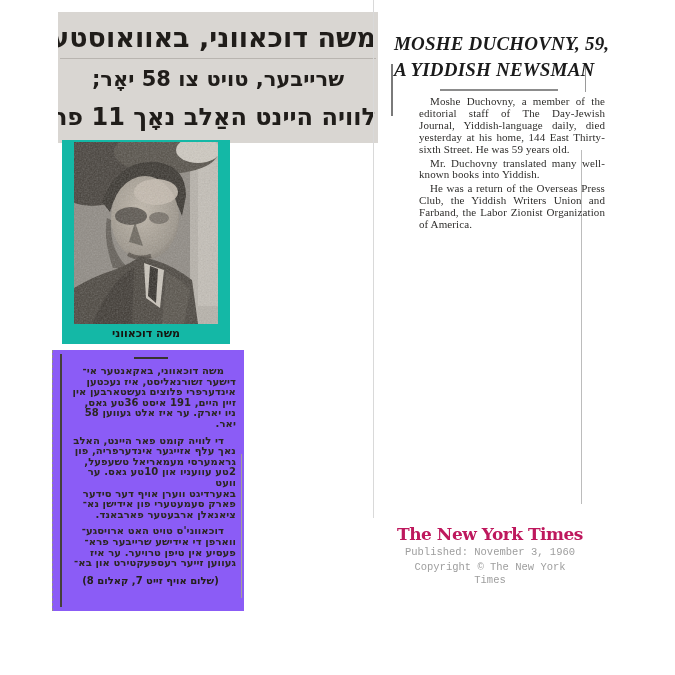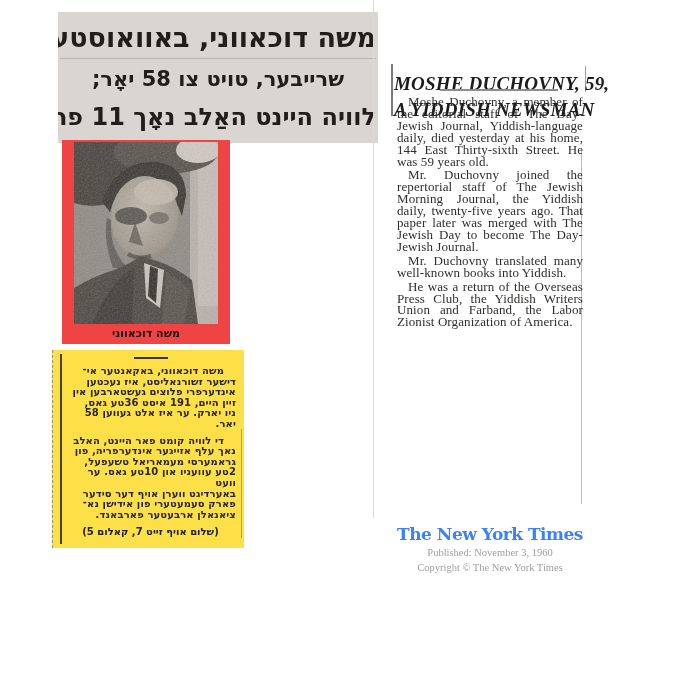--- a/index.html
+++ b/index.html
@@ -9,58 +9,58 @@
   
   .y-headline{position:absolute;left:58px;top:12px;width:320px;background:#d9d6d2;
 uisine              border-top:3px solid #161412;text-align:center;direction:rtl;color:#201d1a;
               padding:6px 2px 8px;box-sizing:border-box;overflow:hidden;
               font-family:"DejaVu Sans",sans-serif;}
   .y-headline .yh{font-weight:700;white-space:nowrap;}
   .y-headline .yh:nth-child(1){font-size:27px;line-height:40px;border-bottom:1px solid #b9b5b0;}
   .y-headline .yh:nth-child(2){font-size:21px;line-height:40px;}
   .y-headline .yh:nth-child(3){font-size:24px;line-height:36px;}
 
-  .y-photo-section{position:absolute;left:62px;top:140px;width:168px;background:#ef4444;
+  .y-photo-section{position:absolute;left:62px;top:140px;width:168px;background:#14b8a6;
                    padding:2px 0 4px;box-sizing:border-box;}
   .photo-frame{width:144px;height:182px;margin:0 auto;display:block;background:#8f8a83;}
   .photo-caption{text-align:center;font-size:11px;font-weight:700;margin-top:3px;
                  direction:rtl;color:#17140f;font-family:"DejaVu Sans",sans-serif;}
 
-  .y-body{position:absolute;left:52px;top:350px;width:192px;background:#fde047;
-          padding:5px 8px 11px 12px;box-sizing:border-box;border-left:1px dashed #918d88;}
+  .y-body{position:absolute;left:52px;top:350px;width:192px;background:#8b5cf6;
+          padding:5px 8px 25px 12px;box-sizing:border-box;border-left:1px dashed #918d88;}
   .y-body::before{content:"";position:absolute;left:7px;top:4px;bottom:4px;width:2px;background:#45403a;}
   .y-body::after{content:"";position:absolute;right:2px;top:40%;height:55%;width:1px;background:#a39f9a;}
   .y-body-rule{width:34px;height:2px;background:#37332e;margin:2px auto 7px;}
   .ypara{margin:0 0 6px;}
   .yline{font-family:"DejaVu Sans",sans-serif;font-size:10px;font-weight:700;
          line-height:10.6px;direction:rtl;text-align:right;color:#2b2722;letter-spacing:0.1px;}
   .ypara .yline:first-child{padding-right:12px;}
   .y-continued{text-align:center;font-size:10px;font-weight:700;direction:rtl;
                color:#24201b;margin-top:3px;font-family:"DejaVu Sans",sans-serif;}
 
   
   .col-edge-left{position:absolute;left:373px;top:0;width:1px;height:518px;background:#d9d9d9;}
   .headline-tick{position:absolute;left:391px;top:64px;width:2px;height:52px;background:#7a7a7a;}
   .headline-tick-right{position:absolute;left:585px;top:66px;width:1px;height:26px;background:#9a9a9a;}
   .col-edge-right{position:absolute;left:581px;top:150px;width:1px;height:354px;background:#bcbcbc;}
 
-  .article-headline{position:absolute;left:394px;top:31px;width:200px;color:#1b1b1b;margin-top:40px;}
+  .article-headline{position:absolute;left:394px;top:31px;width:200px;color:#1b1b1b;}
   .article-headline .ah{font-family:"Liberation Serif",serif;font-style:italic;font-weight:700;
                         font-size:19px;line-height:26px;white-space:nowrap;letter-spacing:0.2px;}
   .headline-underline{position:absolute;left:440px;top:89px;width:118px;height:2px;background:#8c8c8c;}
 
-  .article-body{position:absolute;left:397px;top:96px;width:186px;
-                font-family:"Liberation Serif",serif;font-size:13px;line-height:11.9px;
+  .article-body{position:absolute;left:419px;top:96px;width:186px;
+                font-family:"Liberation Serif",serif;font-size:11px;line-height:11.9px;
                 color:#2f2e2c;text-align:justify;letter-spacing:0.1px;}
   .apara{margin:0 0 2px;text-indent:11px;}
 
   .nyt-footer{position:absolute;left:397px;top:524px;width:186px;text-align:center;}
-  .nyt-logo{font-family:"DejaVu Serif",serif;font-weight:700;font-size:17px;color:#3b82f6;
+  .nyt-logo{font-family:"DejaVu Serif",serif;font-weight:700;font-size:17px;color:#be185d;
             letter-spacing:-0.5px;}
-  .published,.copyright{font-family:Liberation Serif, serif;font-size:10.5px;
+  .published,.copyright{font-family:Liberation Mono, monospace;font-size:10.5px;
             color:#9e9e9e;line-height:13px;margin-top:2px;}
 </style>
 </head>
 <body>
 
 <div class="page">
 
   <div class="y-headline">
       <div class="yh">משה דוכאווני, באוואוסטער</div>
       <div class="yh">שרייבער, טויט צו 58 יאָר;</div>
@@ -116,37 +116,42 @@
       </div>
     <div class="ypara">
         <div class="yline">די לוויה קומט פאר היינט, האלב</div>
         <div class="yline">נאך עלף אזייגער אינדערפריה, פון</div>
         <div class="yline">גראמערסי מעמאריאל טשעפעל,</div>
         <div class="yline">2טע עוועניו און 10טע גאס. ער וועט</div>
         <div class="yline">באערדיגט ווערן אויף דער סידער</div>
         <div class="yline">פארק סעמעטערי פון אידישן נא־</div>
         <div class="yline">ציאנאלן ארבעטער פארבאנד.</div>
       </div>
-    <div class="y-continued">(שלום אויף זייט 7, קאלום 5)</div>
+    <div class="ypara">
+        <div class="yline">דוכאווני'ס טויט האט ארויסגע־</div>
+        <div class="yline">ווארפן די אידישע שרייבער פרא־</div>
+        <div class="yline">פעסיע אין טיפן טרויער. ער איז</div>
+        <div class="yline">געווען זייער רעספעקטירט און בא־</div>
+      </div>
+    <div class="y-continued">(שלום אויף זייט 7, קאלום 8)</div>
   </div>
 
   <div class="col-edge-left"></div>
   <div class="headline-tick"></div>
   <div class="headline-tick-right"></div>
   <div class="col-edge-right"></div>
 
   <div class="article-headline">
       <div class="ah">MOSHE DUCHOVNY, 59,</div>
       <div class="ah">A YIDDISH NEWSMAN</div>
     </div>
   <div class="headline-underline"></div>
 
   <div class="article-body">
       <p class="apara">Moshe Duchovny, a member of the editorial staff of The Day-Jewish Journal, Yiddish-language daily, died yesterday at his home, 144 East Thirty-sixth Street. He was 59 years old.</p>
-      <p class="apara">Mr. Duchovny joined the repertorial staff of The Jewish Morning Journal, the Yiddish daily, twenty-five years ago. That paper later was merged with The Jewish Day to become The Day-Jewish Journal.</p>
       <p class="apara">Mr. Duchovny translated many well-known books into Yiddish.</p>
       <p class="apara">He was a return of the Overseas Press Club, the Yiddish Writers Union and Farband, the Labor Zionist Organization of America.</p>
     </div>
 
   <div class="nyt-footer">
     <div class="nyt-logo">The New York Times</div>
     <div class="published">Published: November 3, 1960</div>
     <div class="copyright">Copyright © The New York Times</div>
   </div>
 

